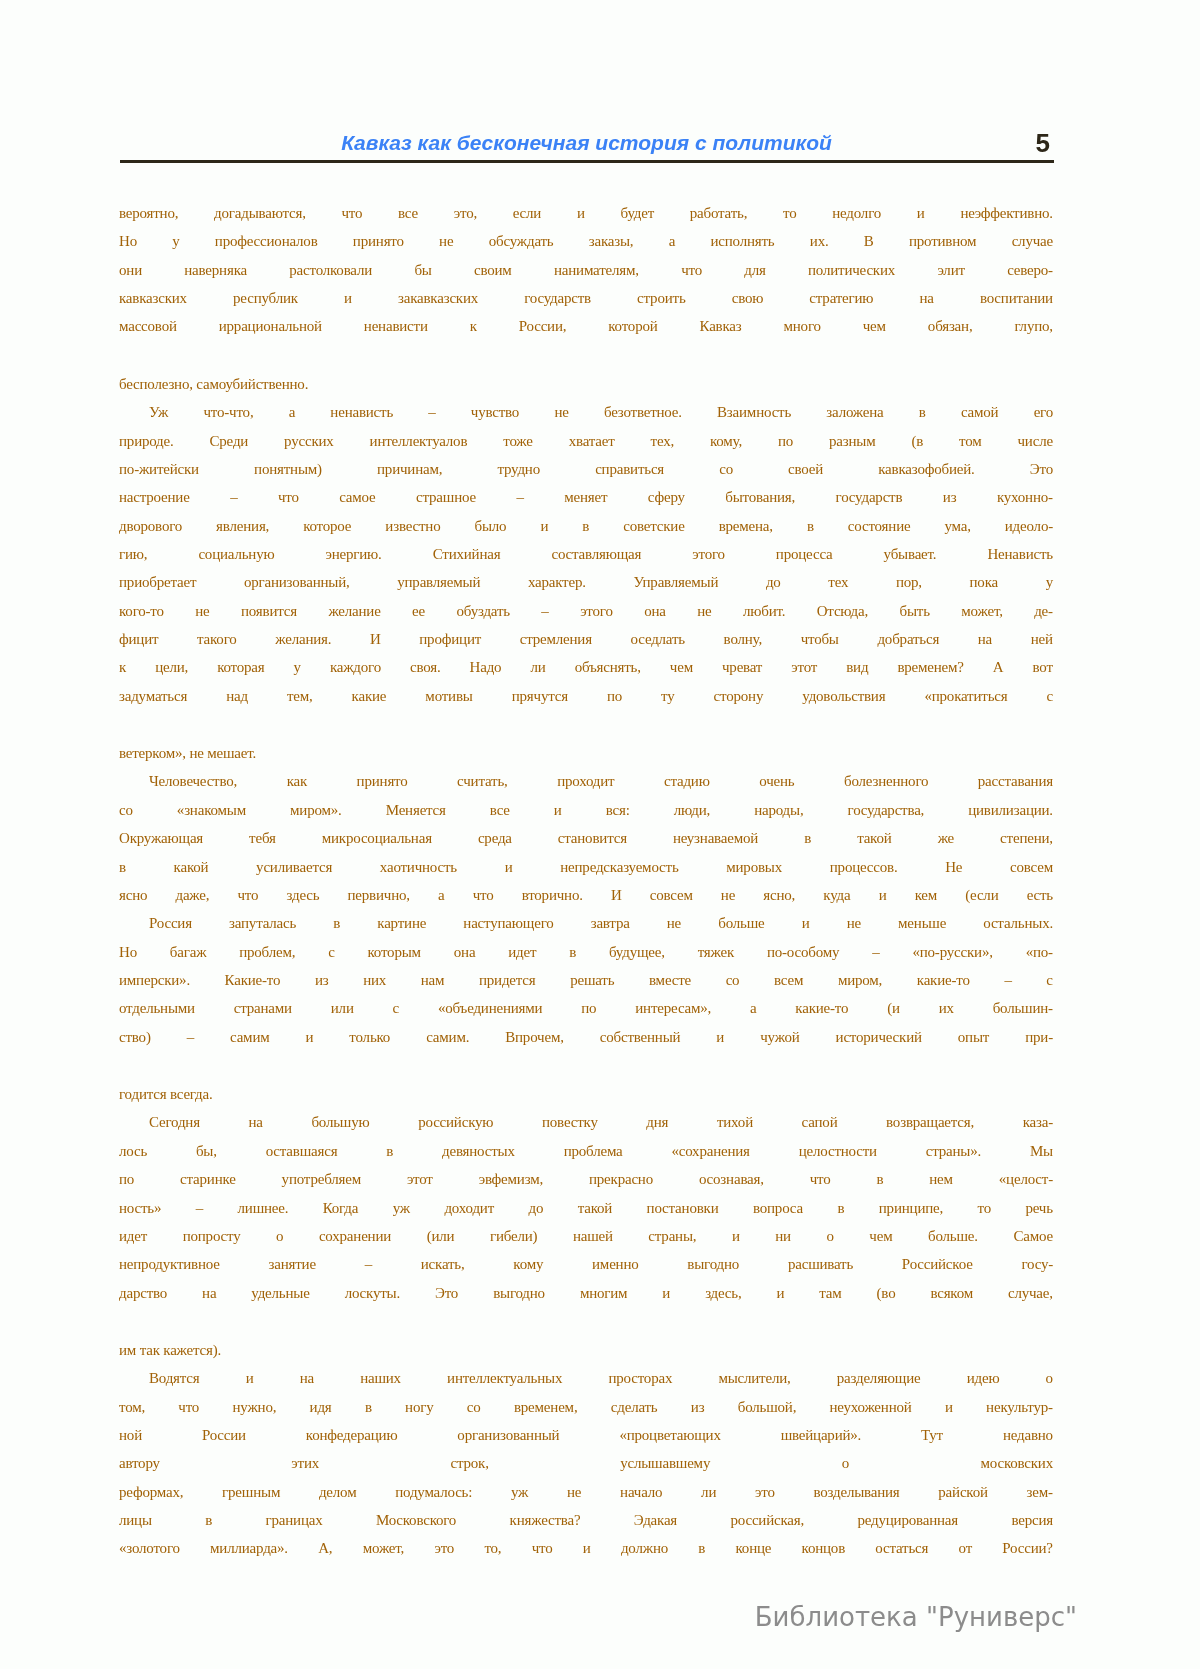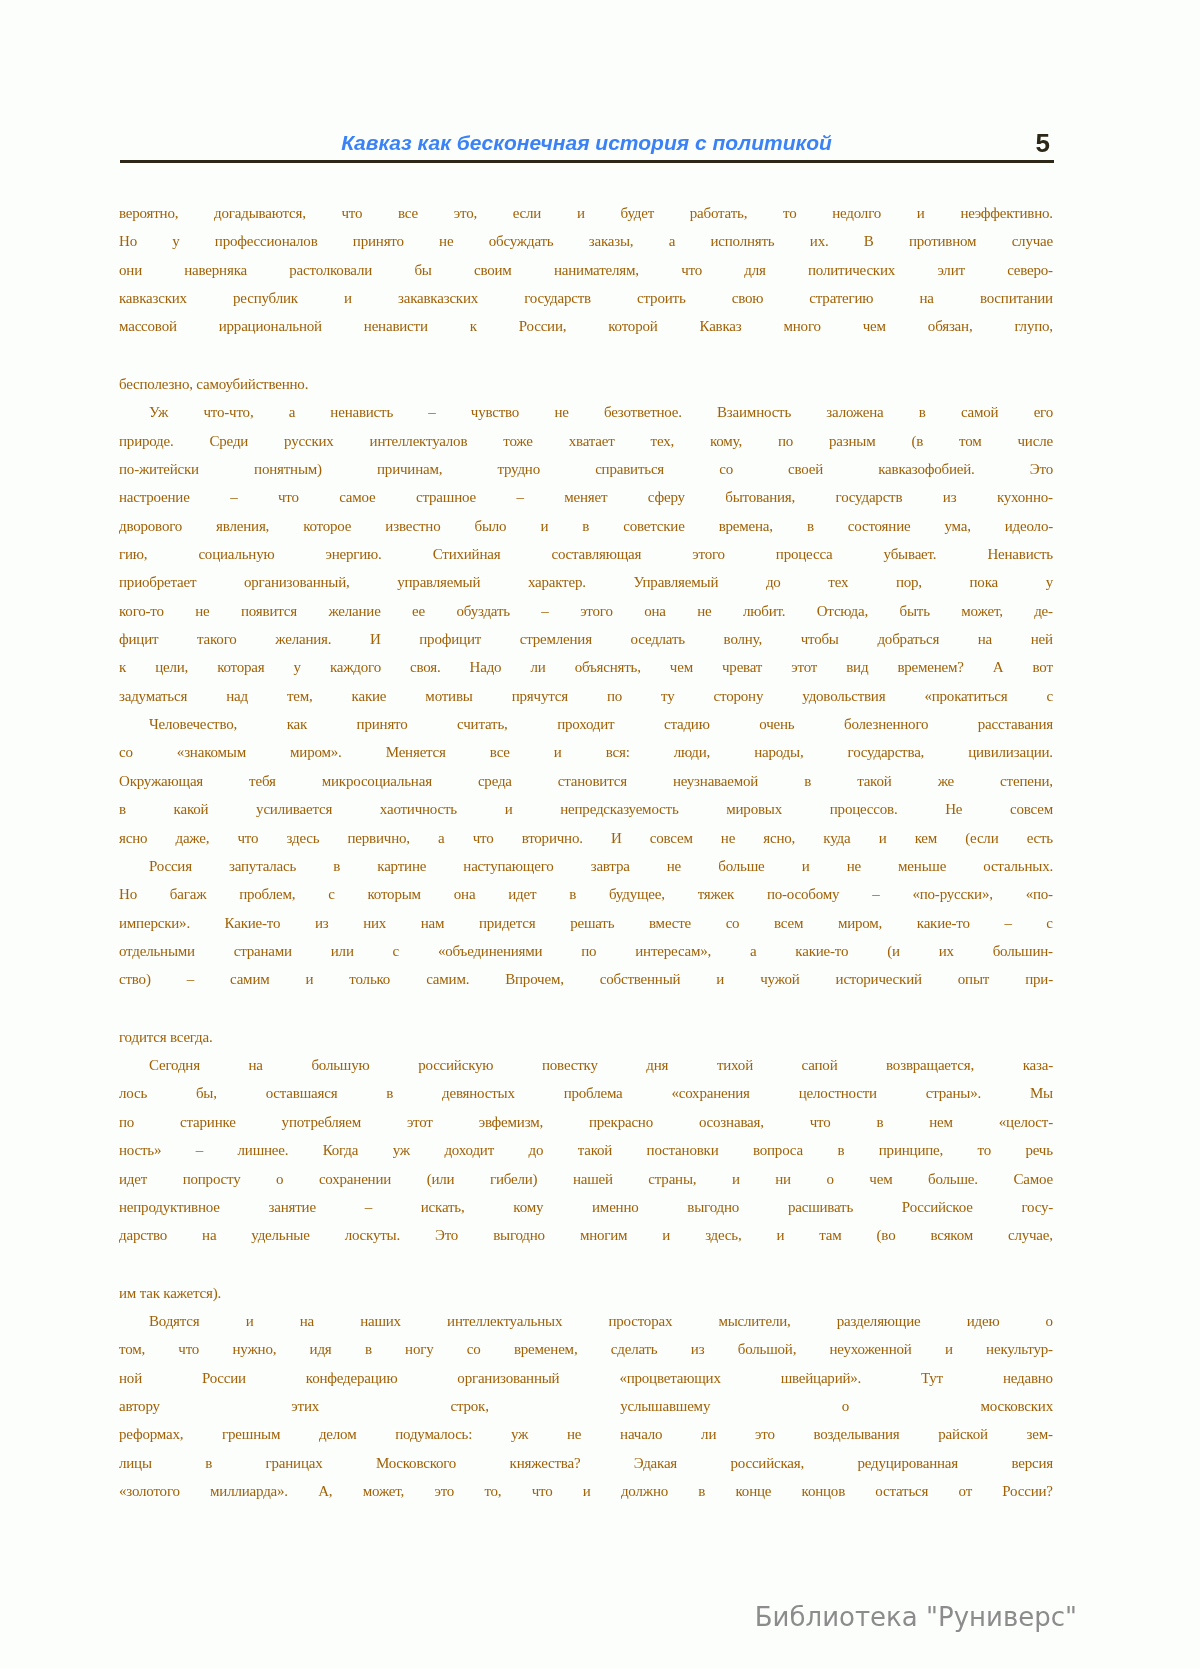--- a/index.html
+++ b/index.html
@@ -317,20 +317,21 @@
         <span>какие</span>
         <span>мотивы</span>
         <span>прячутся</span>
         <span>по</span>
         <span>ту</span>
         <span>сторону</span>
         <span>удовольствия</span>
         <span>«прокатиться</span>
         <span>с</span>
       </div>
+      <div class="line last">ветерком», не мешает.</div>
       <div class="line indent">
         <span>Человечество,</span>
         <span>как</span>
         <span>принято</span>
         <span>считать,</span>
         <span>проходит</span>
         <span>стадию</span>
         <span>очень</span>
         <span>болезненного</span>
         <span>расставания</span>

